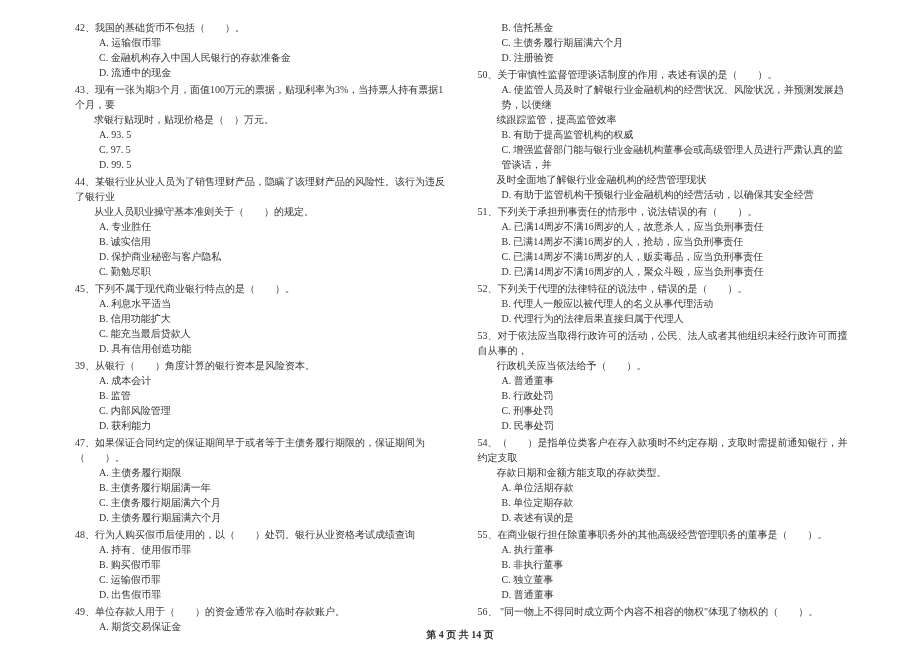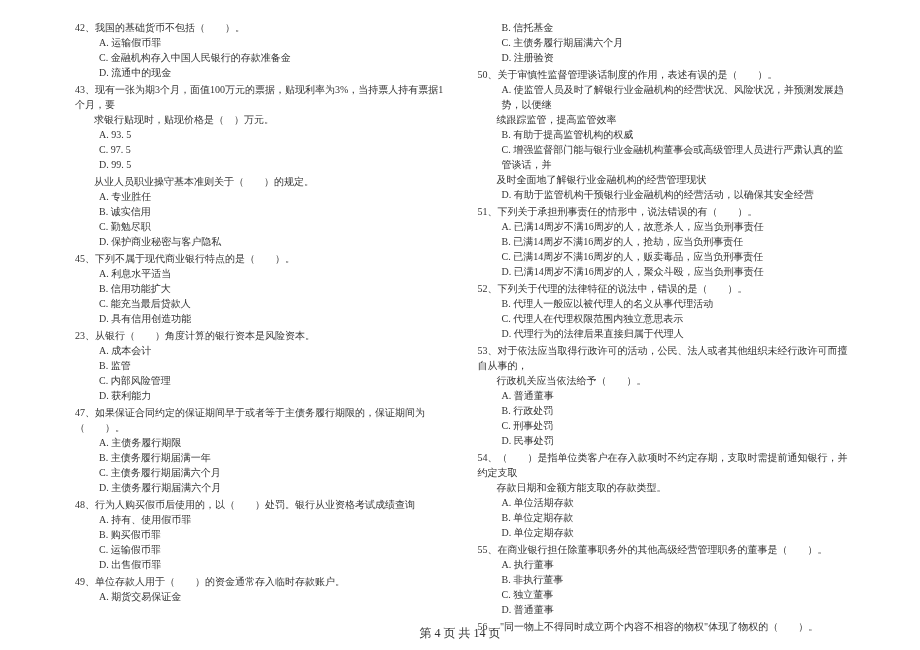--- a/index.html
+++ b/index.html
@@ -36,22 +36,23 @@
     }
     .continuation {
       line-height: 1.5;
       margin-left: 19px;
     }
     .footer {
       position: absolute;
       bottom: 8px;
       width: 920px;
       text-align: center;
-      font-size: 12px;
+      font-size: 10px;
       color: #333;
+      font-weight: bold;
     }
   </style>
 </head>
 <body>
 
 <div class="page-content">
   <div class="column col-left">
 
     <div class="question">
       <div class="question-stem">42、我国的基础货币不包括（　　）。</div>
@@ -62,37 +63,38 @@
 
     <div class="question">
       <div class="question-stem">43、现有一张为期3个月，面值100万元的票据，贴现利率为3%，当持票人持有票据1个月，要</div>
       <div class="continuation">求银行贴现时，贴现价格是（　）万元。</div>
       <div class="option">A. 93. 5</div>
       <div class="option">C. 97. 5</div>
       <div class="option">D. 99. 5</div>
     </div>
 
     <div class="question">
+      <div class="question-stem">44、某银行业从业人员为了销售理财产品，隐瞒了该理财产品的风险性。该行为违反了银行业</div>
       <div class="continuation">从业人员职业操守基本准则关于（　　）的规定。</div>
       <div class="option">A. 专业胜任</div>
       <div class="option">B. 诚实信用</div>
+      <div class="option">D. 保护商业秘密与客户隐私</div>
       <div class="option">C. 勤勉尽职</div>
-      <div class="option">D. 保护商业秘密与客户隐私</div>
     </div>
 
     <div class="question">
       <div class="question-stem">45、下列不属于现代商业银行特点的是（　　）。</div>
       <div class="option">A. 利息水平适当</div>
       <div class="option">B. 信用功能扩大</div>
       <div class="option">C. 能充当最后贷款人</div>
       <div class="option">D. 具有信用创造功能</div>
     </div>
 
     <div class="question">
-      <div class="question-stem">23、从银行（　　）角度计算的银行资本是风险资本。</div>
+      <div class="question-stem">39、从银行（　　）角度计算的银行资本是风险资本。</div>
       <div class="option">A. 成本会计</div>
       <div class="option">B. 监管</div>
       <div class="option">C. 内部风险管理</div>
       <div class="option">D. 获利能力</div>
     </div>
 
     <div class="question">
       <div class="question-stem">47、如果保证合同约定的保证期间早于或者等于主债务履行期限的，保证期间为（　　）。</div>
       <div class="option">A. 主债务履行期限</div>
       <div class="option">B. 主债务履行期届满一年</div>
@@ -137,39 +139,38 @@
       <div class="question-stem">51、下列关于承担刑事责任的情形中，说法错误的有（　　）。</div>
       <div class="option">A. 已满14周岁不满16周岁的人，故意杀人，应当负刑事责任</div>
       <div class="option">B. 已满14周岁不满16周岁的人，抢劫，应当负刑事责任</div>
       <div class="option">C. 已满14周岁不满16周岁的人，贩卖毒品，应当负刑事责任</div>
       <div class="option">D. 已满14周岁不满16周岁的人，聚众斗殴，应当负刑事责任</div>
     </div>
 
     <div class="question">
       <div class="question-stem">52、下列关于代理的法律特征的说法中，错误的是（　　）。</div>
       <div class="option">B. 代理人一般应以被代理人的名义从事代理活动</div>
-      <div class="option">C. 代理人在代理权限范围内独立意思表示</div>
       <div class="option">D. 代理行为的法律后果直接归属于代理人</div>
     </div>
 
     <div class="question">
       <div class="question-stem">53、对于依法应当取得行政许可的活动，公民、法人或者其他组织未经行政许可而擅自从事的，</div>
       <div class="continuation">行政机关应当依法给予（　　）。</div>
       <div class="option">A. 普通董事</div>
       <div class="option">B. 行政处罚</div>
       <div class="option">C. 刑事处罚</div>
       <div class="option">D. 民事处罚</div>
     </div>
 
     <div class="question">
       <div class="question-stem">54、（　　）是指单位类客户在存入款项时不约定存期，支取时需提前通知银行，并约定支取</div>
       <div class="continuation">存款日期和金额方能支取的存款类型。</div>
       <div class="option">A. 单位活期存款</div>
       <div class="option">B. 单位定期存款</div>
-      <div class="option">D. 单位定期存款</div>
+      <div class="option">D. 表述有误的是</div>
     </div>
 
     <div class="question">
       <div class="question-stem">55、在商业银行担任除董事职务外的其他高级经营管理职务的董事是（　　）。</div>
       <div class="option">A. 执行董事</div>
       <div class="option">B. 非执行董事</div>
       <div class="option">C. 独立董事</div>
       <div class="option">D. 普通董事</div>
     </div>
 

